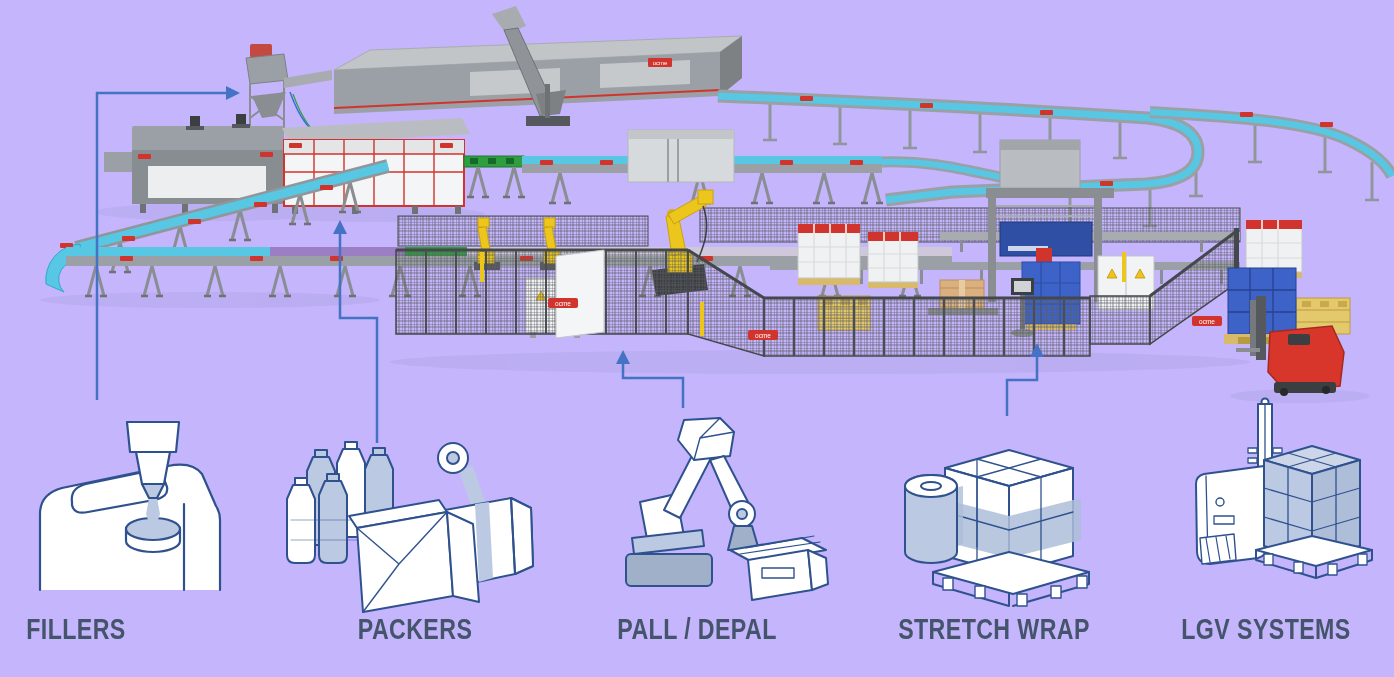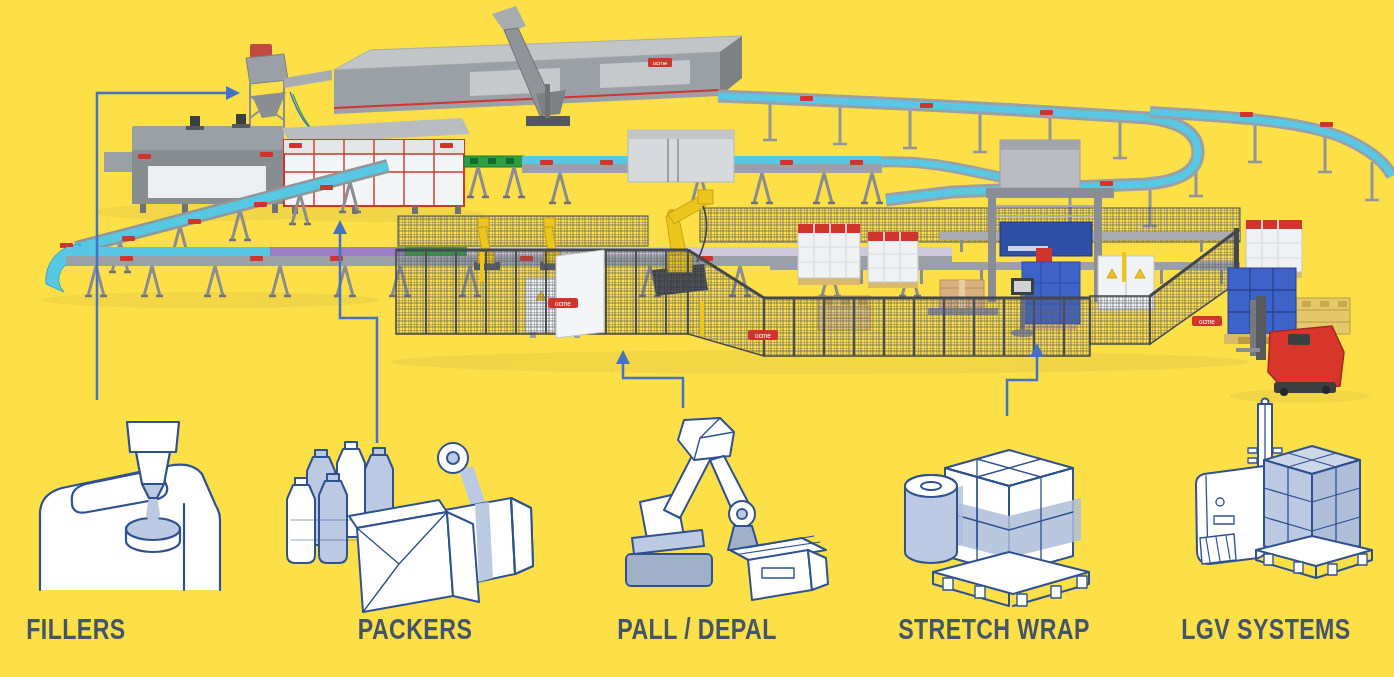--- a/index.html
+++ b/index.html
@@ -1,16 +1,16 @@
 <!DOCTYPE html>
 <html><head>
 <meta charset="utf-8">
 <style>
   html,body{margin:0;padding:0;background:#ffffff;}
-  .stage{position:relative;width:1394px;height:677px;background:#fde047;overflow:hidden;
+  .stage{position:relative;width:1394px;height:677px;background:#c4b5fd;overflow:hidden;
          font-family:"Liberation Sans", sans-serif;}
   .scene{position:absolute;left:0;top:0;}
   .label{position:absolute;top:613px;color:#44546A;font-weight:bold;font-size:29px;
          letter-spacing:.5px;white-space:nowrap;transform:translateX(-50%) scaleX(.80);}
 </style>
 </head>
 <body>
 
 <div class="stage">
 

